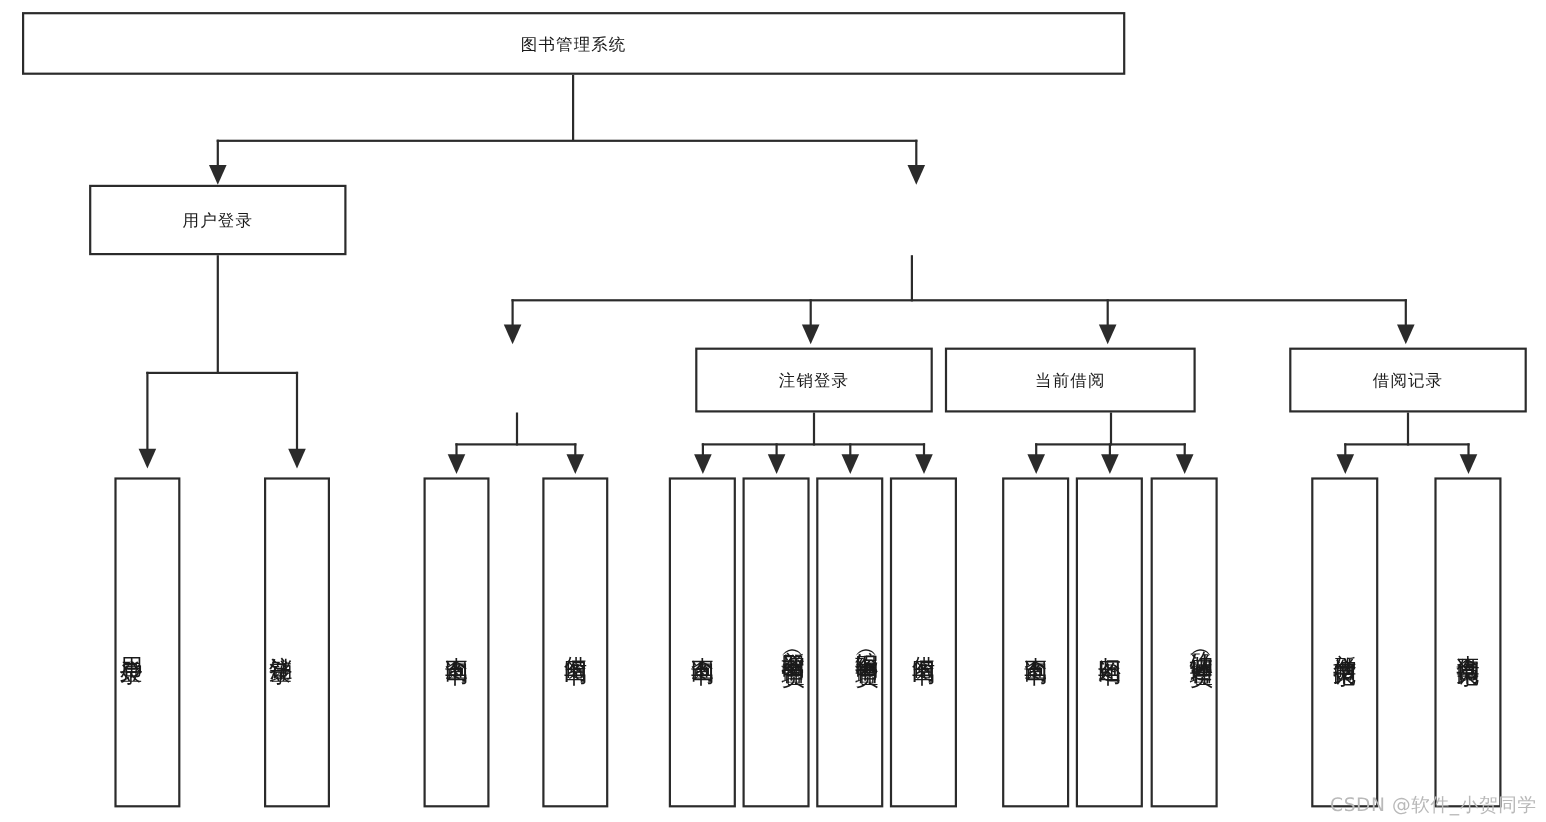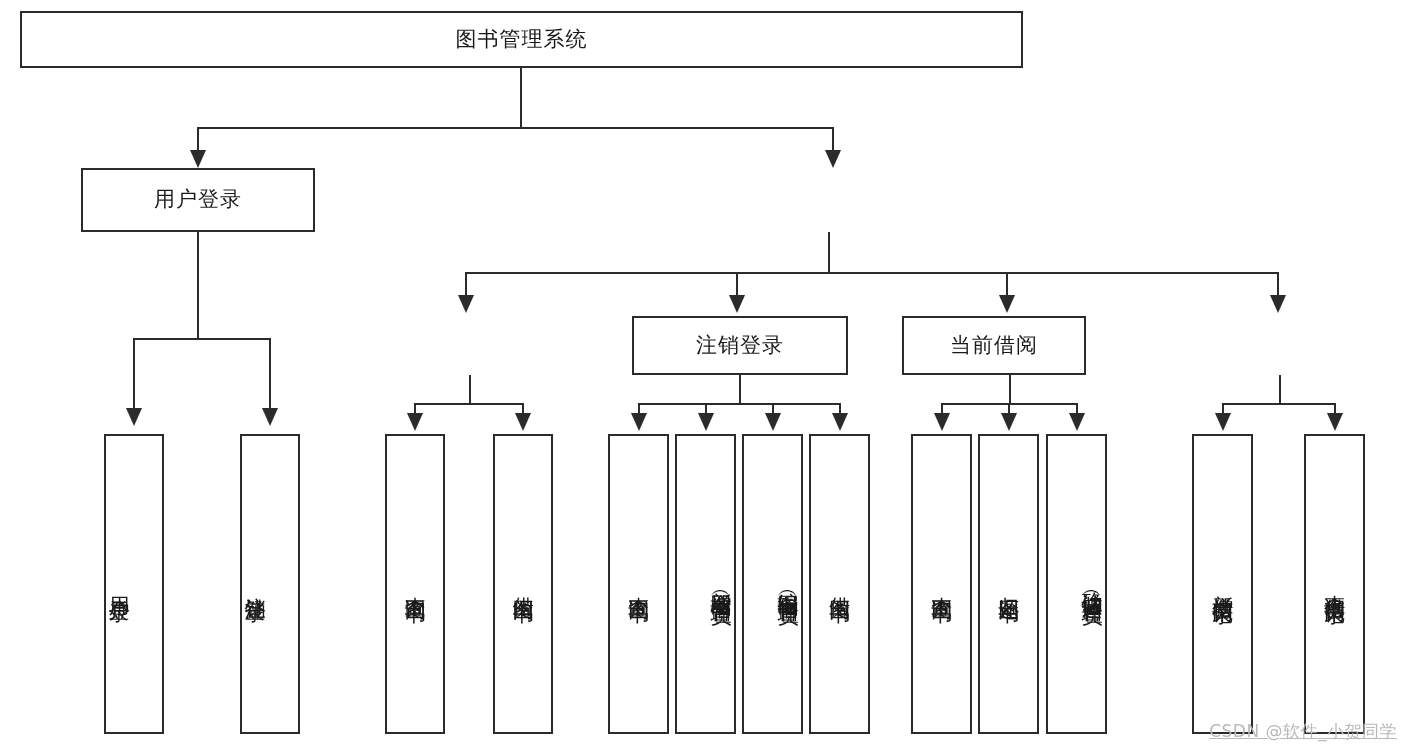--- a/index.html
+++ b/index.html
@@ -23,21 +23,21 @@
     position: absolute;
     box-sizing: border-box;
     border: 2px solid #2b2b2b;
     background: #ffffff;
     display: flex;
     align-items: center;
     justify-content: center;
     color: #1a1a1a;
   }
   .node.h {
-    font-size: 21px;
+    font-size: 15px;
     letter-spacing: 1px;
     line-height: 1.2;
   }
   
   .node.v {
     writing-mode: vertical-rl;
     text-orientation: upright;
     font-size: 21px;
     line-height: 1.25;
     letter-spacing: 2px;
@@ -68,21 +68,20 @@
 
   
   #watermark {
     position: absolute;
     right: 8px;
     bottom: 4px;
     font-size: 17px;
     color: #b9b9b9;
     white-space: nowrap;
     letter-spacing: 0.5px;
-    text-decoration: underline;
   }
 </style>
 </head>
 <body>
 
 <div id="canvas">
 
   <div class="node h" style="left:20px; top:11px; width:1003px; height:57px;">
     <span>图书管理系统</span>
   </div>
@@ -116,22 +115,25 @@
   <div class="edge vline" style="left:736px; top:272px; height:25px;"></div>
   <div class="arrow" style="left:729px; top:295px;"></div>
   <div class="edge vline" style="left:1006px; top:272px; height:25px;"></div>
   <div class="arrow" style="left:999px; top:295px;"></div>
   <div class="edge vline" style="left:1277px; top:272px; height:25px;"></div>
   <div class="arrow" style="left:1270px; top:295px;"></div>
 
   <div class="node h" style="left:632px; top:316px; width:216px; height:59px;">
     <span>注销登录</span>
   </div>
-  <div class="node h" style="left:902px; top:316px; width:184px; height:59px;text-align:center;">
+  <div class="node h" style="left:859px; top:316px; width:228px; height:59px;text-align:center;">
     <span>当前借阅</span>
+  </div>
+  <div class="node h" style="left:1172px; top:316px; width:216px; height:59px;">
+    <span>借阅记录</span>
   </div>
 
   <div class="edge vline" style="left:469px; top:375px; height:30px;"></div>
   <div class="edge hline" style="left:414px; top:403px; width:110px;"></div>
   <div class="edge vline" style="left:414px; top:403px; height:12px;"></div>
   <div class="arrow" style="left:407px; top:413px;"></div>
   <div class="edge vline" style="left:522px; top:403px; height:12px;"></div>
   <div class="arrow" style="left:515px; top:413px;"></div>
 
   <div class="edge vline" style="left:739px; top:375px; height:30px;"></div>

